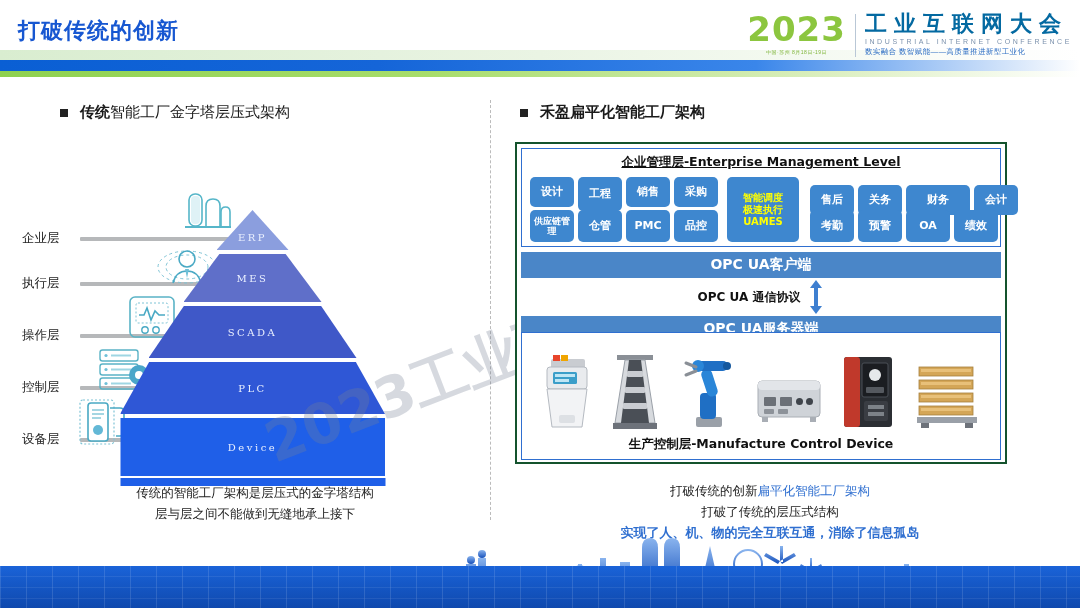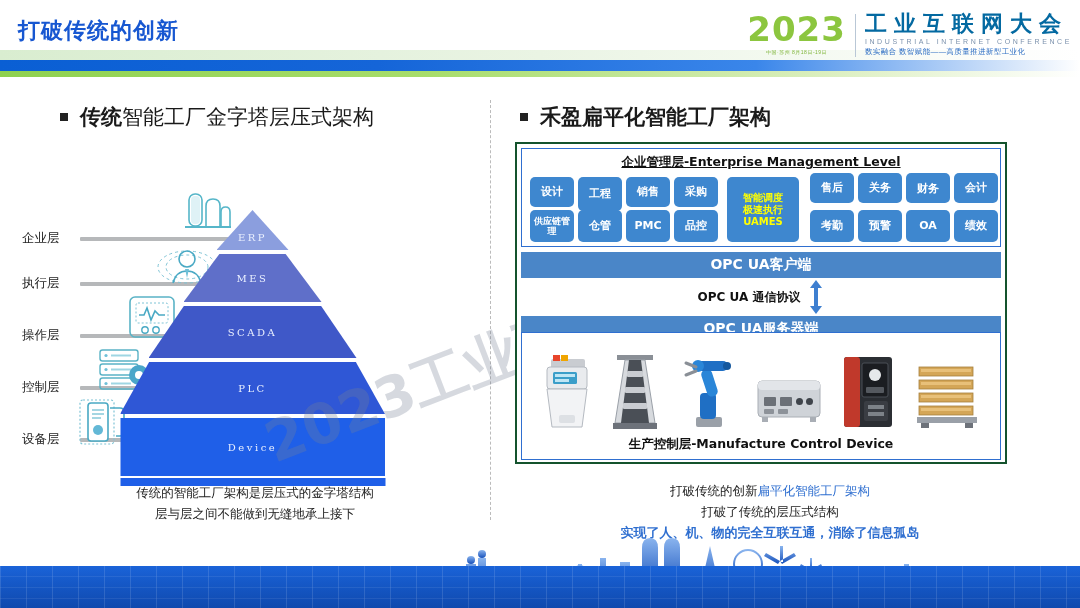--- a/index.html
+++ b/index.html
@@ -47,21 +47,21 @@
     font-size:22px; font-weight:bold; color:#0369a1;
     letter-spacing:7px; line-height:24px;
     font-family:"DejaVu Sans","Liberation Sans",sans-serif;
   }
   .logo-en { font-size:7px; color:#7c92ad; letter-spacing:2.6px; margin-top:2px; }
   .logo-slogan { font-size:7.5px; color:#2f6fc4; letter-spacing:.4px; margin-top:2px; }
 
   
   .sec-head { position:absolute; display:flex; align-items:center; gap:12px; }
   .bullet { width:8px; height:8px; background:#222; display:inline-block; }
-  .sec-title { font-size:21px; color:#1a1a1a; font-family:"DejaVu Sans","Liberation Sans",sans-serif; }
+  .sec-title { font-size:15px; color:#1a1a1a; font-family:"DejaVu Sans","Liberation Sans",sans-serif; }
   .sec-title b { font-weight:bold; }
   #sec-left { left:60px; top:103px; }
   #sec-right { left:520px; top:103px; }
 
   .v-divider {
     position:absolute; left:490px; top:100px; width:0; height:420px;
     border-left:1px dashed #bbb;
   }
 
   
@@ -297,24 +297,24 @@
       <div class="chip" style="width:44px;height:32px;">PMC</div>
       <div class="chip" style="width:44px;height:32px;">品控</div>
     </div>
 
     <div class="chip-center" style="position:absolute; left:205px; top:28px; width:72px; height:65px;">
       <span>智能调度</span>
       <span>极速执行</span>
       <span>UAMES</span>
     </div>
 
-    <div class="chip-row" style="left:288px; top:24px;">
+    <div class="chip-row" style="left:288px; top:36px;">
       <div class="chip" style="width:44px;height:30px;">售后</div>
       <div class="chip" style="width:44px;height:30px;">关务</div>
-      <div class="chip" style="width:44px;height:30px;font-family:Liberation Serif, serif;">财务</div>
+      <div class="chip" style="width:64px;height:30px;">财务</div>
       <div class="chip" style="width:44px;height:30px;">会计</div>
     </div>
     <div class="chip-row" style="left:288px; top:61px;">
       <div class="chip" style="width:44px;height:32px;">考勤</div>
       <div class="chip" style="width:44px;height:32px;">预警</div>
       <div class="chip" style="width:44px;height:32px;">OA</div>
       <div class="chip" style="width:44px;height:32px;">绩效</div>
     </div>
   </div>
 

